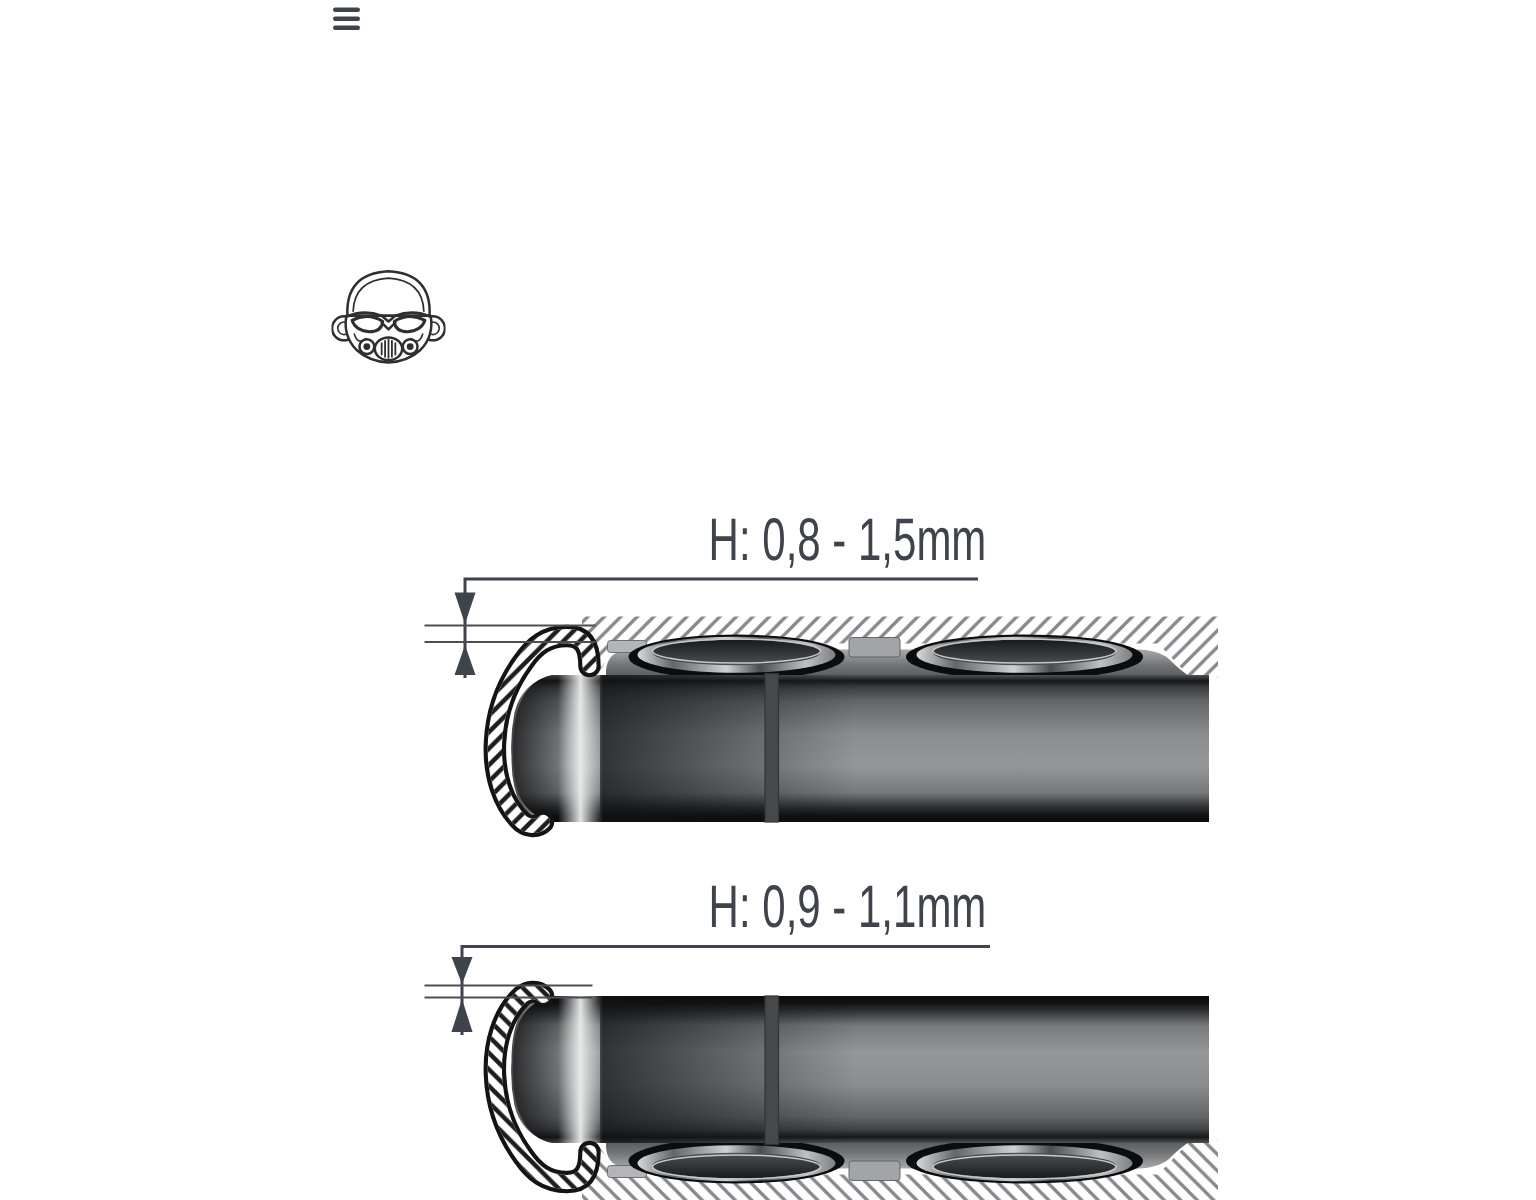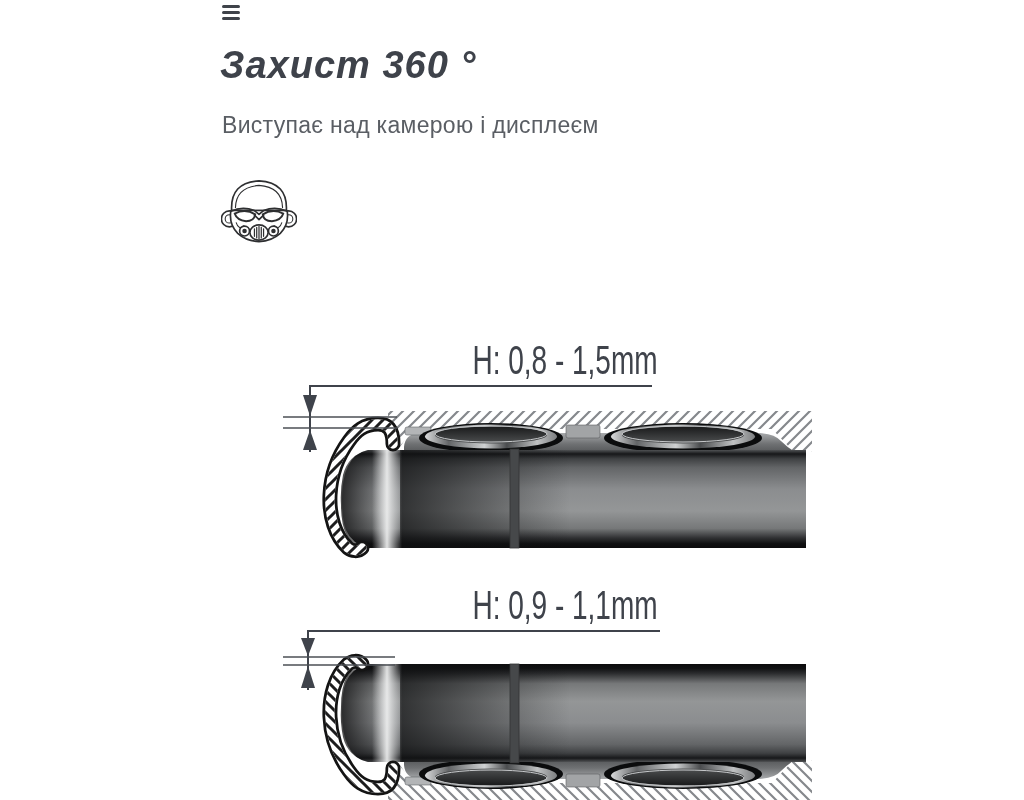--- a/index.html
+++ b/index.html
@@ -35,22 +35,20 @@
 <body>
 
 <div id="stage">
 
   <div id="menu-btn" title="menu">
     <div class="bar"></div>
     <div class="bar"></div>
     <div class="bar"></div>
   </div>
 
-  <div id="title">Захист 360 °</div>
-  <div id="subtitle">Виступає над камерою і дисплеєм</div>
 
   <svg id="brand-logo" width="76" height="90" viewBox="0 0 100 100">
     <g fill="none" stroke="#2e2f31" stroke-width="2.2" stroke-linecap="round" stroke-linejoin="round">
 
       <circle cx="11" cy="63" r="10.5" fill="#ffffff"></circle>
       <circle cx="89" cy="63" r="10.5" fill="#ffffff"></circle>
       <circle cx="11" cy="63" r="5.5" stroke-width="1.4"></circle>
       <circle cx="89" cy="63" r="5.5" stroke-width="1.4"></circle>
 
       <path d="M 14 52 Q 12 15 50 13 Q 88 15 86 52 Z" fill="#ffffff"></path>

